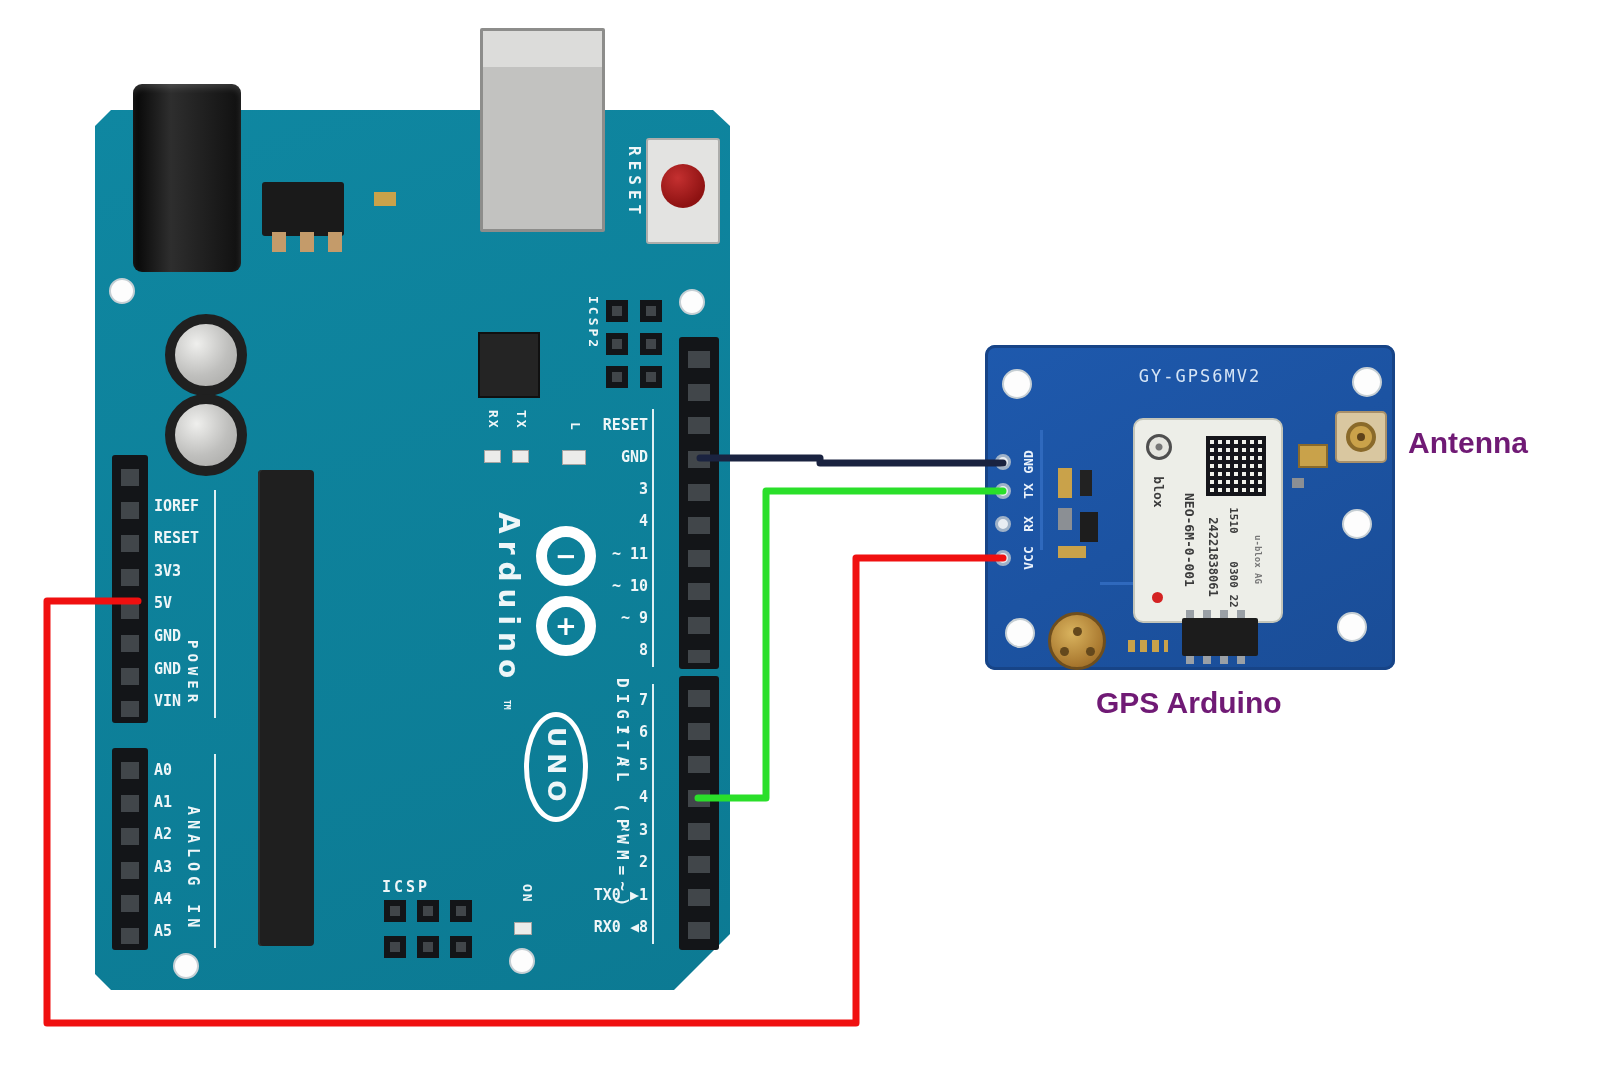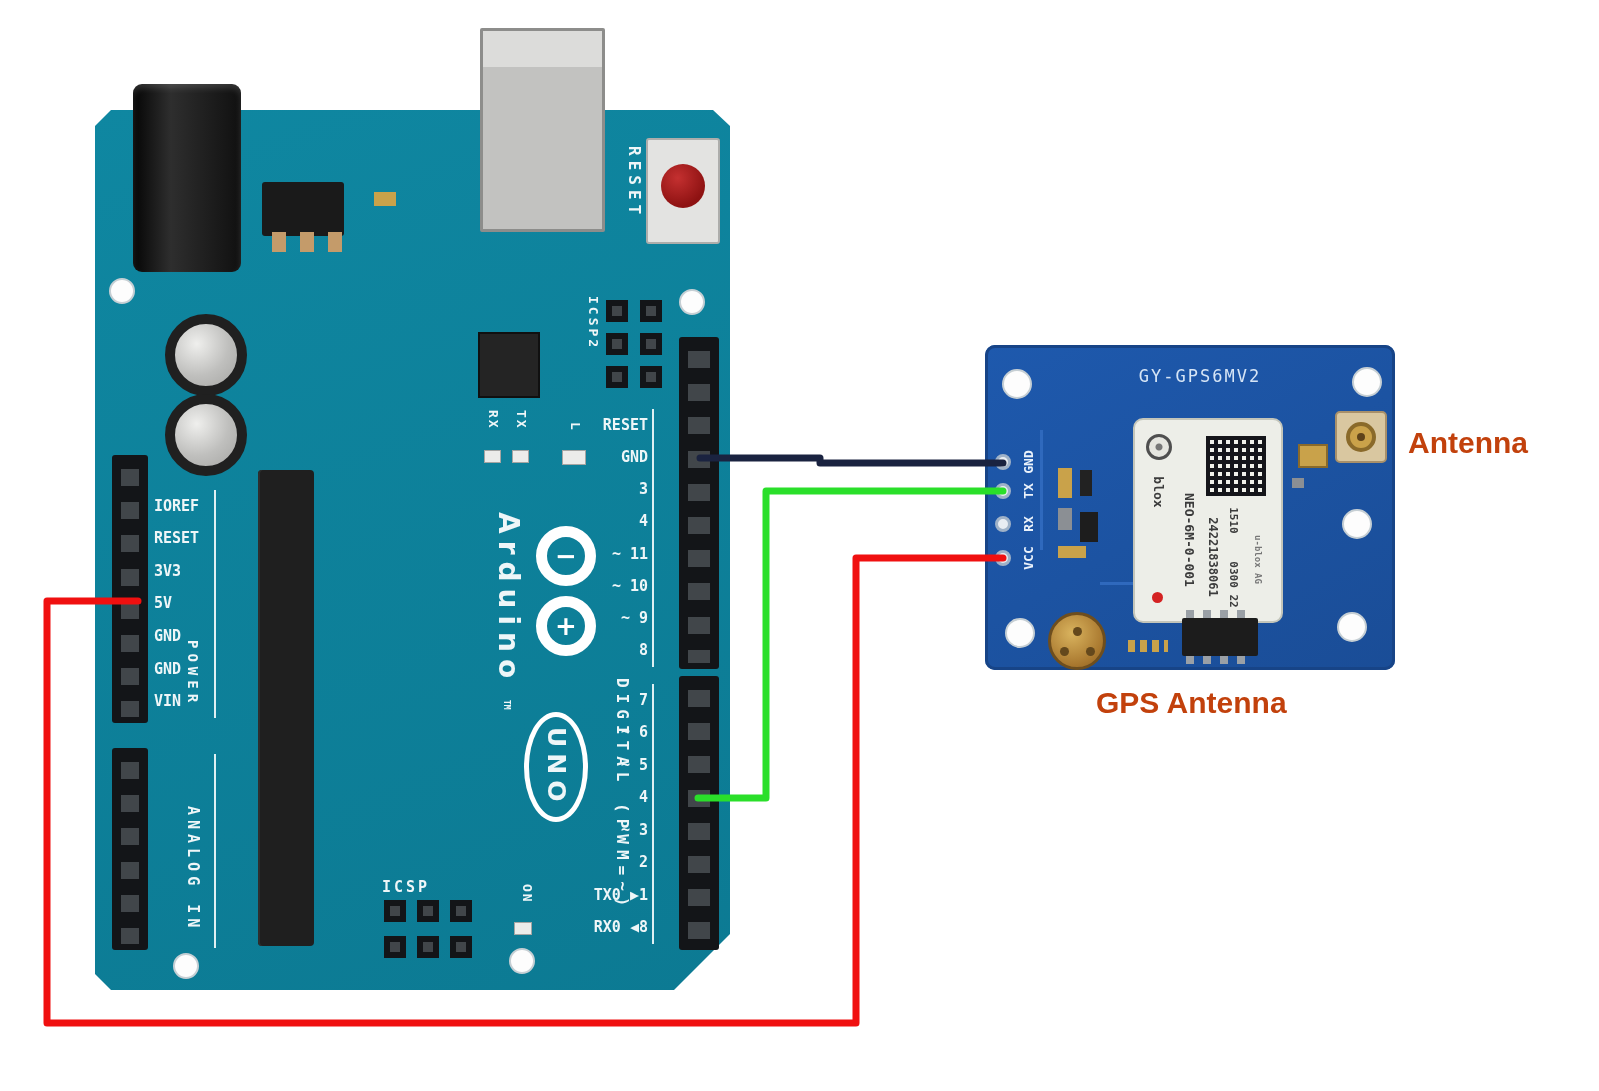--- a/index.html
+++ b/index.html
@@ -33,21 +33,21 @@
 
   
   .gps-board{background:linear-gradient(150deg,#1e59ad,#1a4d97);border-radius:10px;
              box-shadow:inset 0 0 0 3px #174487}
   .gpin{border-radius:50%;background:#e9edf2;border:3px solid #9fb2c8}
   .gpinlabel{transform:rotate(-90deg);font-size:13px;font-weight:bold;color:#eaf2fb;text-align:center;line-height:1}
   .neo{background:#edeee8;border:2px solid #c3c5ba;border-radius:10px}
   .chiptext{transform:rotate(90deg);color:#3c3c3c;font-weight:bold;text-align:center;line-height:1;white-space:nowrap}
   .qr{background:repeating-linear-gradient(0deg,#15151a 0 4px,rgba(0,0,0,0) 4px 8px),
        repeating-linear-gradient(90deg,#15151a 0 4px,#f1f1ea 4px 8px)}
-  .biglabel{font-family:"Liberation Sans",sans-serif;font-weight:bold;font-size:30px;color:#c2410c;white-space:nowrap}
+  .biglabel{font-family:"Liberation Sans",sans-serif;font-weight:bold;font-size:30px;color:#701a75;white-space:nowrap}
 </style>
 </head>
 <body>
 
 <div class="stage">
 
   <div class="abs ard-board" style="left:95px;top:110px;width:635px;height:880px"></div>
 
   <div class="abs jack" style="left:133px;top:84px;width:108px;height:188px"></div>
 
@@ -110,20 +110,28 @@
     <div class="pinlabel">3V3</div>
     <div class="pinlabel">5V</div>
     <div class="pinlabel">GND</div>
     <div class="pinlabel">GND</div>
     <div class="pinlabel">VIN</div>
   </div>
   <div class="abs silkline" style="left:214px;top:490px;width:2px;height:228px"></div>
   <div class="abs vtext" style="left:184px;top:640px;width:16px;height:80px;font-size:14px;letter-spacing:5px">POWER</div>
 
   <div class="abs pinstrip" style="left:112px;top:748px;width:36px;height:202px"></div>
+  <div class="abs labelcol left" style="left:154px;top:754px;width:60px;height:194px">
+    <div class="pinlabel">A0</div>
+    <div class="pinlabel">A1</div>
+    <div class="pinlabel">A2</div>
+    <div class="pinlabel">A3</div>
+    <div class="pinlabel">A4</div>
+    <div class="pinlabel">A5</div>
+  </div>
   <div class="abs silkline" style="left:214px;top:754px;width:2px;height:194px"></div>
   <div class="abs vtext" style="left:184px;top:806px;width:16px;height:145px;font-size:15px;letter-spacing:5px">ANALOG IN</div>
 
   <div class="abs" style="left:258px;top:470px;width:56px;height:476px;background:#1f1f1f;border-radius:4px;box-shadow:inset 2px 0 0 #2e2e2e"></div>
   <div class="abs" style="left:478px;top:332px;width:62px;height:66px;background:#242424;border:2px solid #101010"></div>
 
   <div class="abs vtext" style="left:484px;top:410px;width:16px;height:38px;font-size:13px;letter-spacing:2px">RX</div>
   <div class="abs vtext" style="left:512px;top:410px;width:16px;height:38px;font-size:13px;letter-spacing:2px">TX</div>
   <div class="abs" style="left:484px;top:450px;width:17px;height:13px;background:#eceuee;background:#ececea;border:1px solid #a5a5a3"></div>
   <div class="abs" style="left:512px;top:450px;width:17px;height:13px;background:#ececea;border:1px solid #a5a5a3"></div>
@@ -208,21 +216,21 @@
   <div class="abs" style="left:1292px;top:478px;width:12px;height:10px;background:#8b8f94"></div>
   <div class="abs" style="left:1128px;top:640px;width:40px;height:12px;background:repeating-linear-gradient(90deg,#c9a24a 0 7px,rgba(0,0,0,0) 7px 12px)"></div>
 
   <div class="abs" style="left:1335px;top:411px;width:52px;height:52px;display:flex;align-items:center;justify-content:center;background:#d9c7a0;border:2px solid #a8906a;border-radius:5px">
     <div style="width:30px;height:30px;border-radius:50%;background:#caa24a;border:4px solid #8a6a2a;display:flex;align-items:center;justify-content:center">
       <div style="width:8px;height:8px;border-radius:50%;background:#5e431a"></div>
     </div>
   </div>
 
   <div class="abs biglabel" style="left:1408px;top:426px">Antenna</div>
-  <div class="abs biglabel" style="left:1096px;top:686px">GPS Antenna</div>
+  <div class="abs biglabel" style="left:1096px;top:686px">GPS Arduino</div>
 
   <svg width="1599" height="1091" viewBox="0 0 1599 1091" style="position:absolute;left:0;top:0;pointer-events:none">
     <polyline points="700,458 820,458 820,463 1003,463" fill="none" stroke-width="7" stroke-linejoin="round" stroke-linecap="round" stroke="#1a2340"></polyline>
     <polyline points="698,798 766,798 766,491 1003,491" fill="none" stroke-width="7" stroke-linejoin="round" stroke-linecap="round" stroke="#2adf2a"></polyline>
     <polyline points="138,601 47,601 47,1023 856,1023 856,558 1003,558" fill="none" stroke-width="7" stroke-linejoin="round" stroke-linecap="round" stroke="#f01010"></polyline>
   </svg>
 
 </div>
 
 </body></html>

